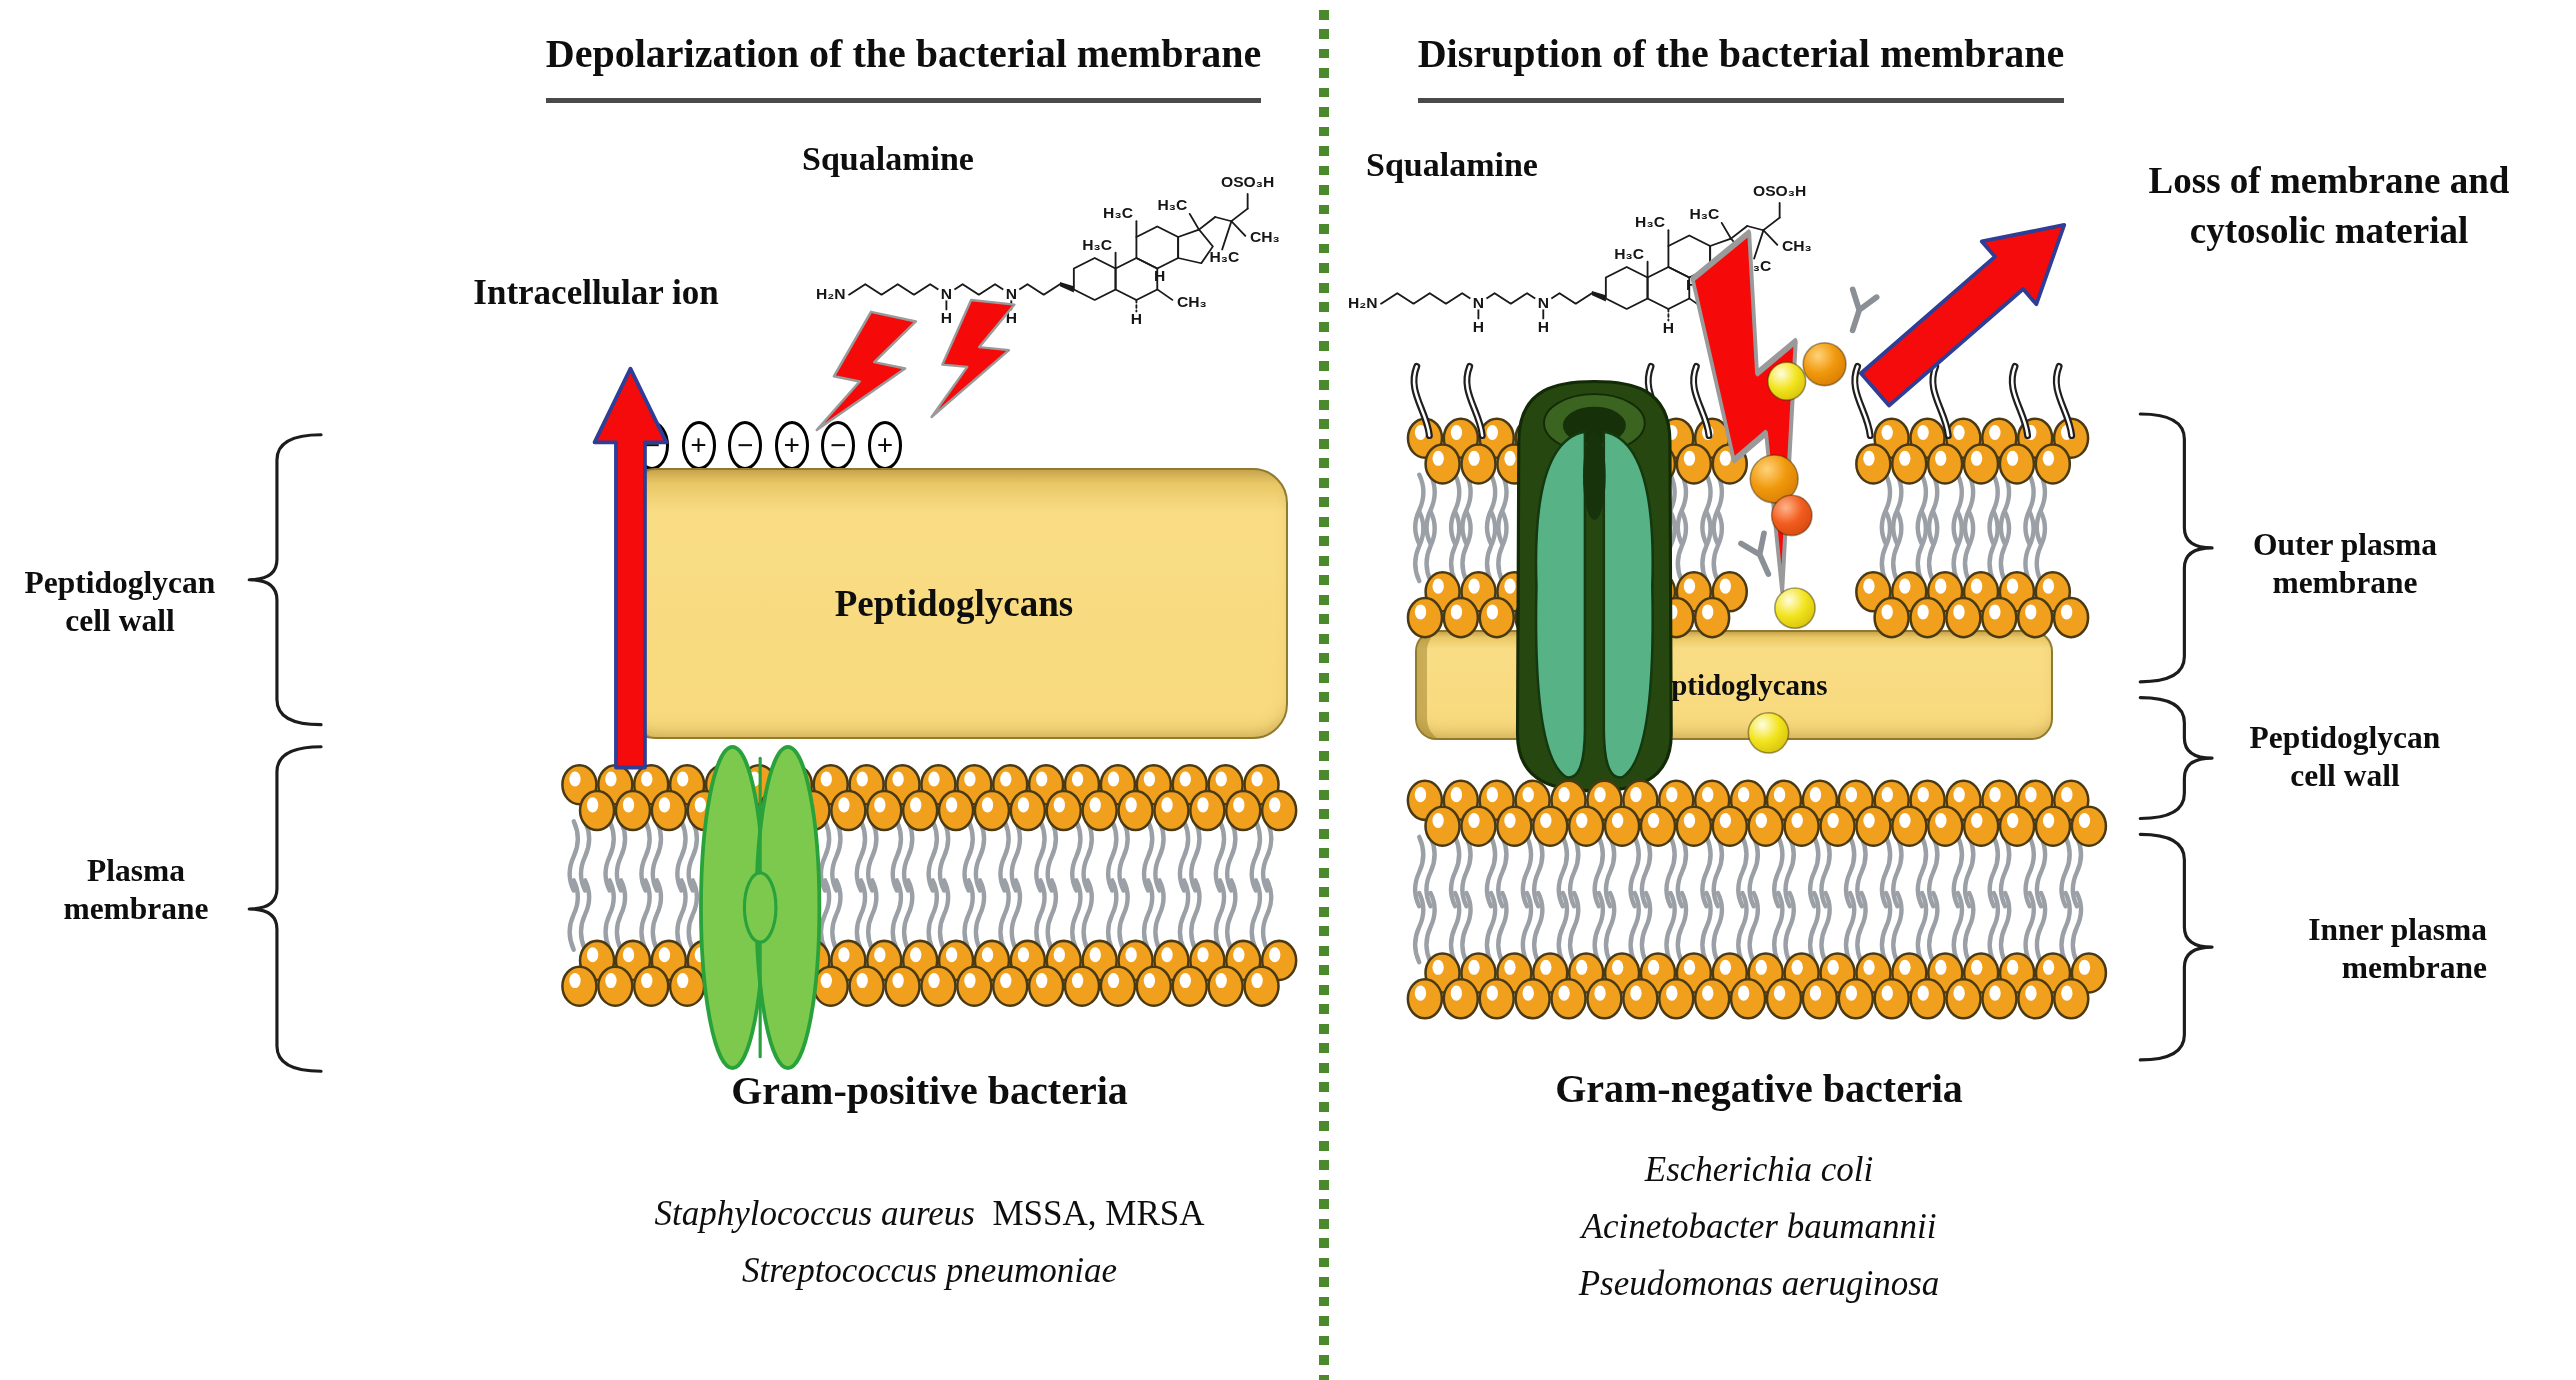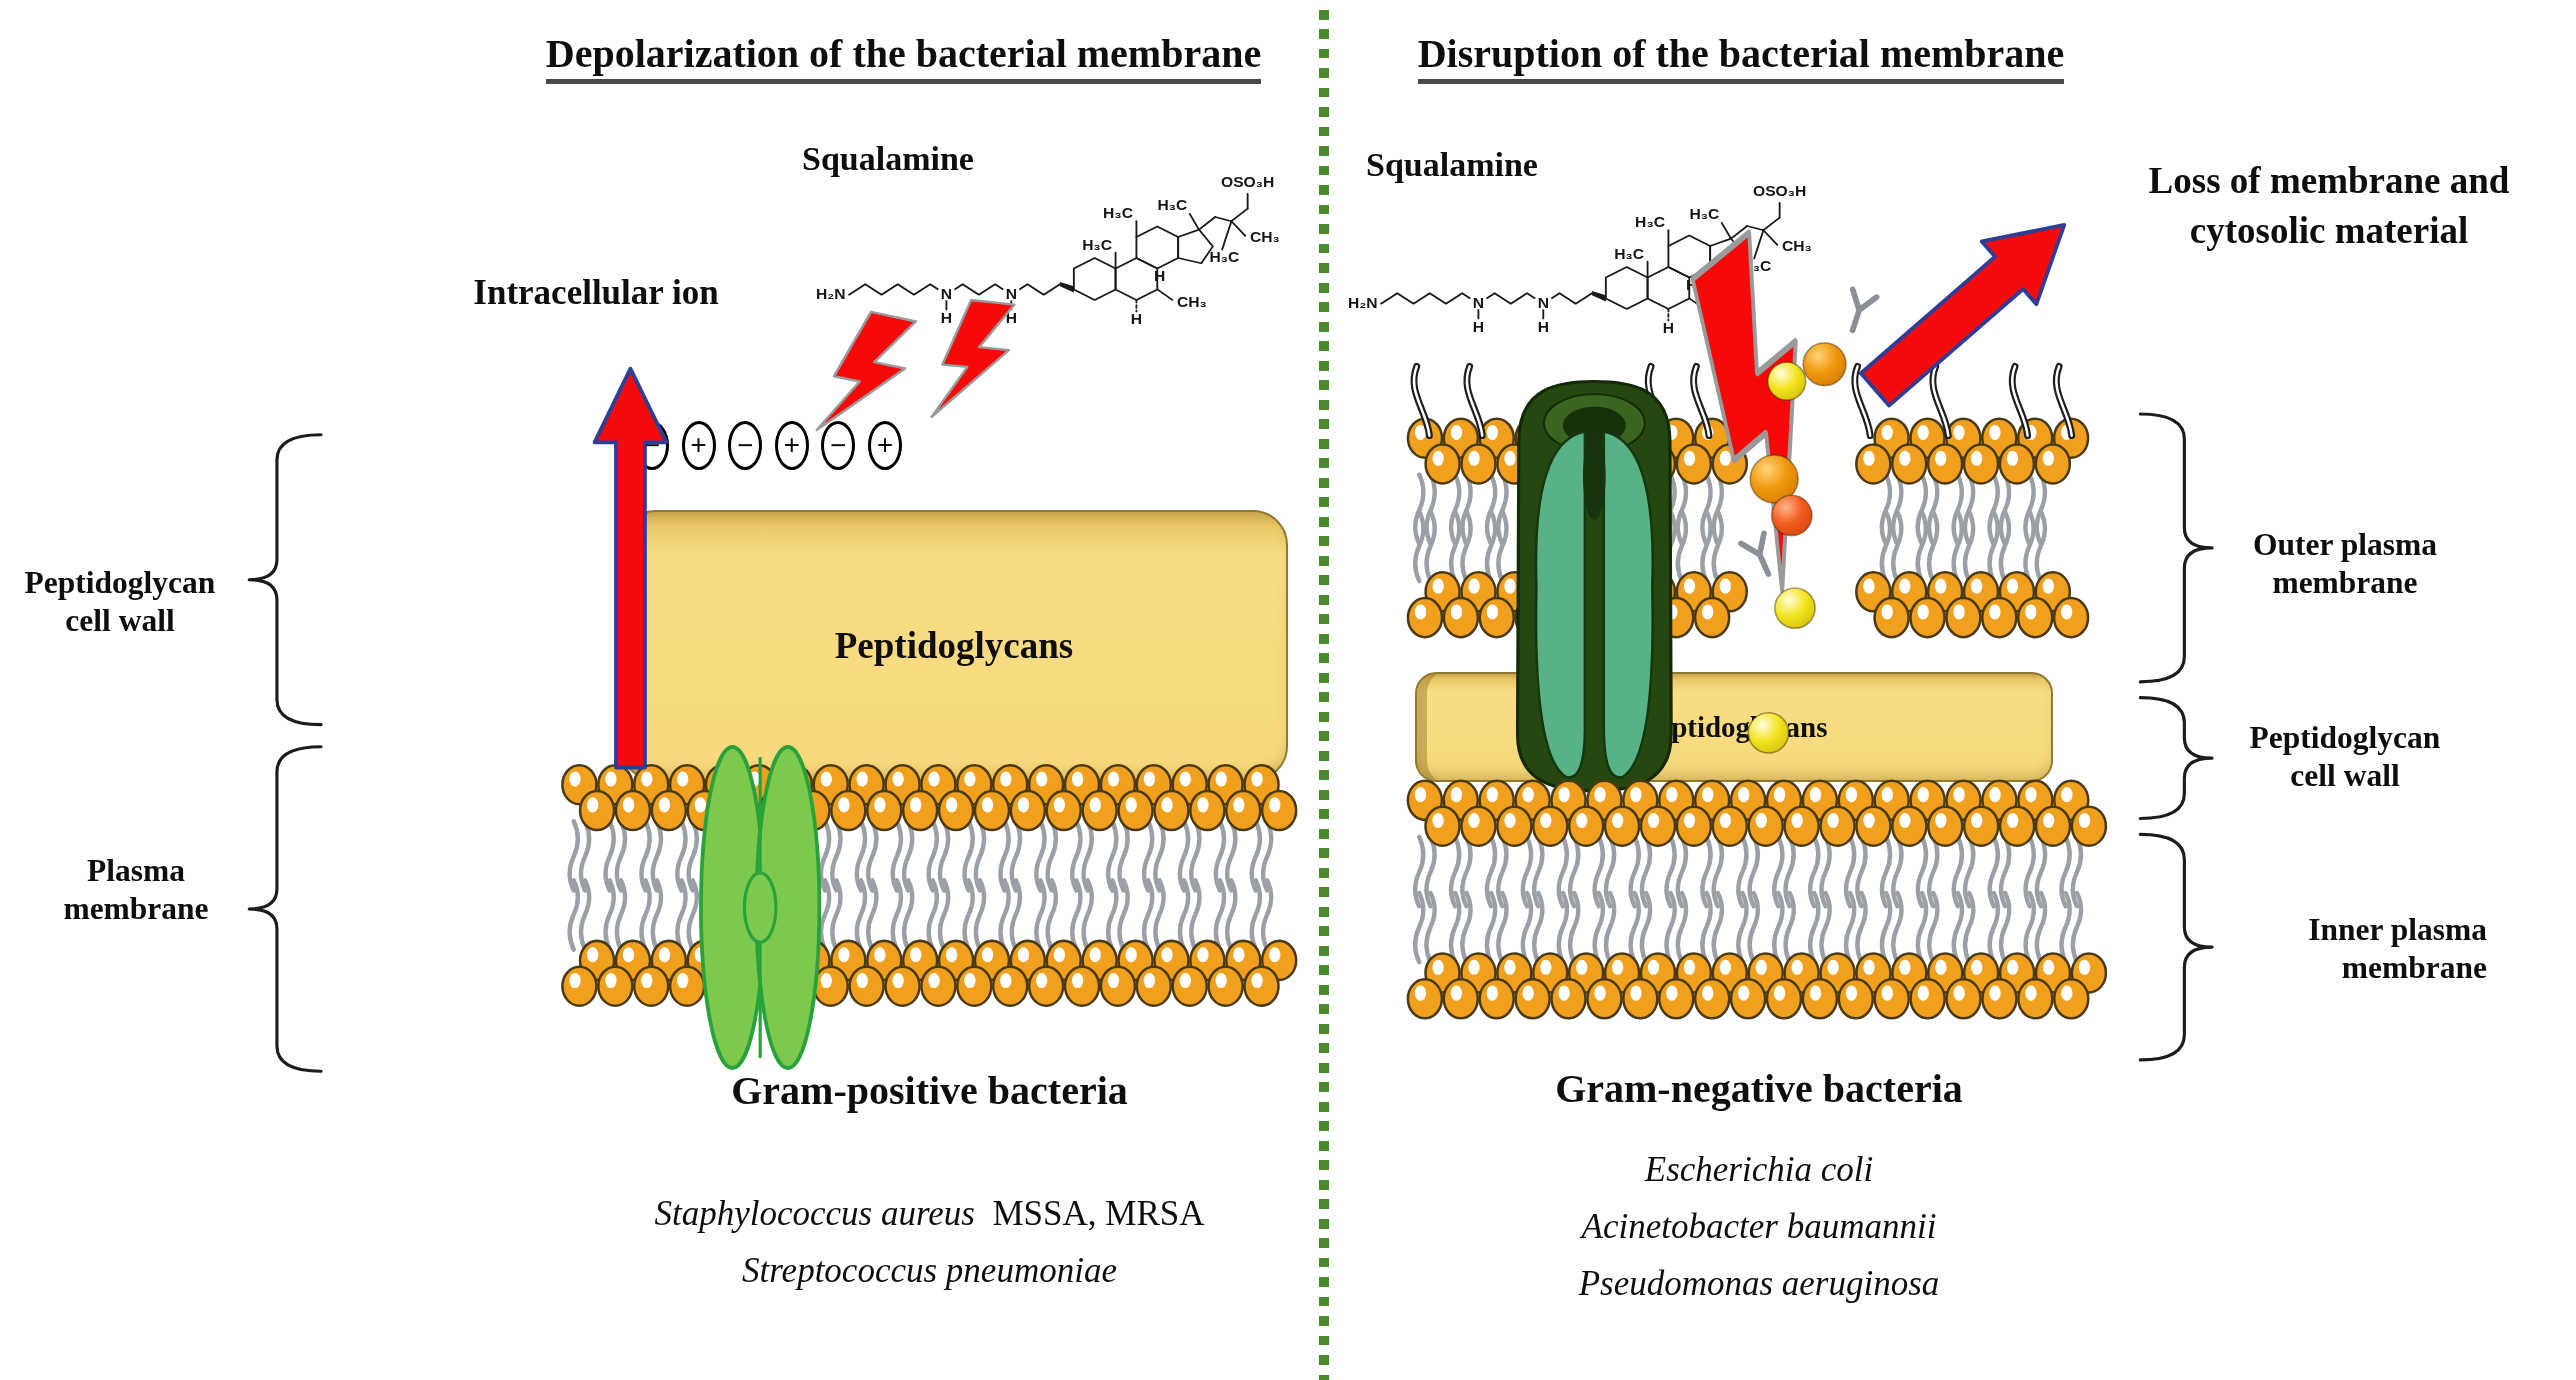--- a/index.html
+++ b/index.html
@@ -1,28 +1,28 @@
 <!DOCTYPE html>
 <html style="font-size:10px"><head>
 <meta charset="utf-8">
 <style>
   html,body{margin:0;padding:0;background:#fff;}
   body{width:2576px;height:1380px;position:relative;overflow:hidden;
        font-family:"Liberation Serif","DejaVu Serif",serif;color:#0e0e0e;}
   .abs{position:absolute;}
   .ctr{text-align:center;}
   .panel-title{font-size:40px;font-weight:bold;}
-  .panel-title .ul{display:inline-block;border-bottom:5px solid #4a4a4a;padding-bottom:2px;margin-left:43px;}
+  .panel-title .ul{display:inline-block;border-bottom:5px solid #4a4a4a;padding-bottom:21px;margin-left:43px;}
   .mol-title{font-size:34px;font-weight:bold;}
   .effect{font-weight:bold;line-height:1.35;}
   .layer-label{font-weight:bold;font-size:31.5px;line-height:1.22;text-align:center;}
   .pg-box{background:linear-gradient(180deg,#c7a44c 0%,#e9c766 5%,#f9dd85 16%,#f8d97c 100%);
           border:2.5px solid #8f7a2e;border-radius:35px;
           box-shadow:inset 15px 0 0 -5px rgba(146,117,35,.45), inset 0 -11.3px 16.4px -8.8px rgba(150,115,35,.5);
-          display:flex;align-items:center;justify-content:center;margin-top:42px;}
+          display:flex;align-items:center;justify-content:center;}
   #box-left{font-size:37px;font-weight:bold;}
   #box-right{font-size:29px;font-weight:bold;border-radius:21.4px;}
   .charge{display:flex;align-items:center;justify-content:center;width:28px;height:43px;
           border:3.2px solid #000;border-radius:50%;background:#fff;font-size:29px;font-weight:bold;line-height:1;}
   #charges{display:flex;gap:12.6px;}
   .heading{font-size:40px;font-weight:bold;}
   .species div{font-size:35px;font-style:italic;line-height:57px;}
   .sp-suffix{font-style:normal;white-space:pre;}
   #divider{width:9.5px;background:repeating-linear-gradient(180deg,#4a8a2c 0 9.5px,transparent 9.5px 19.5px);}
   svg{position:absolute;overflow:visible;}

